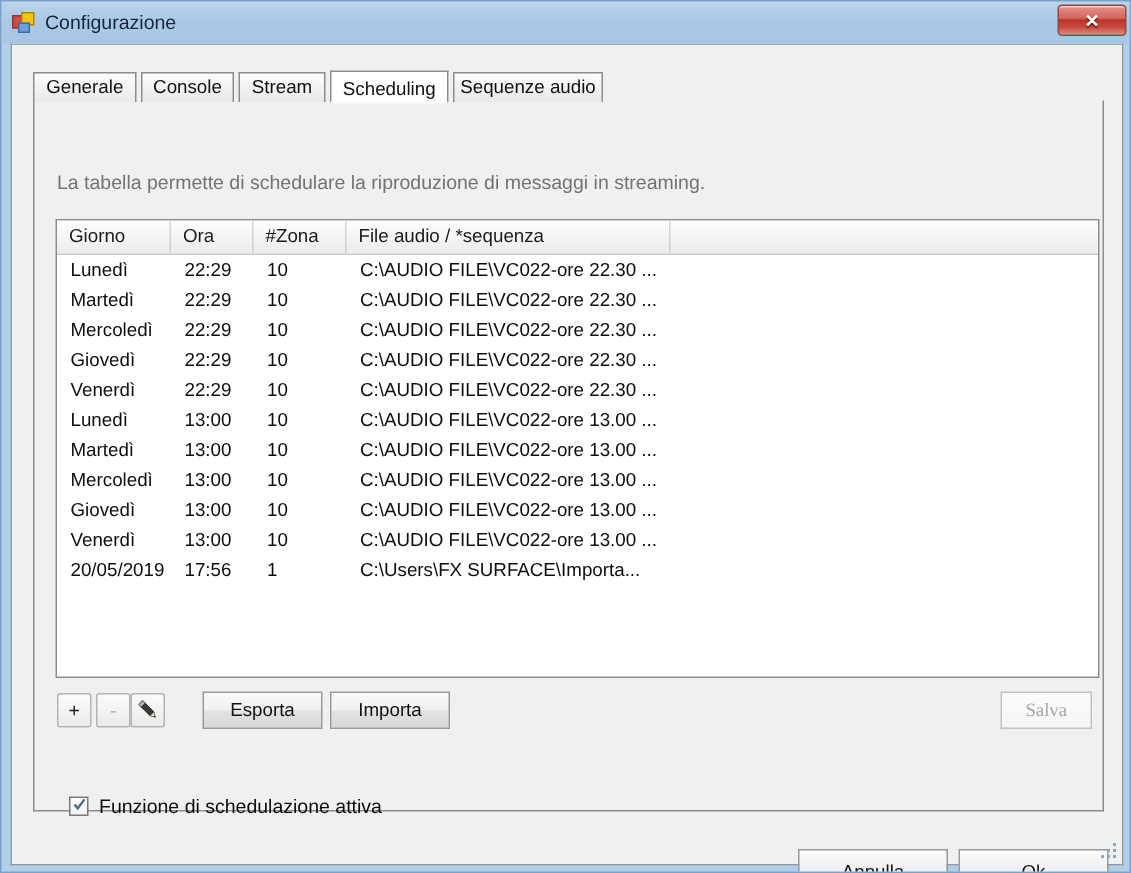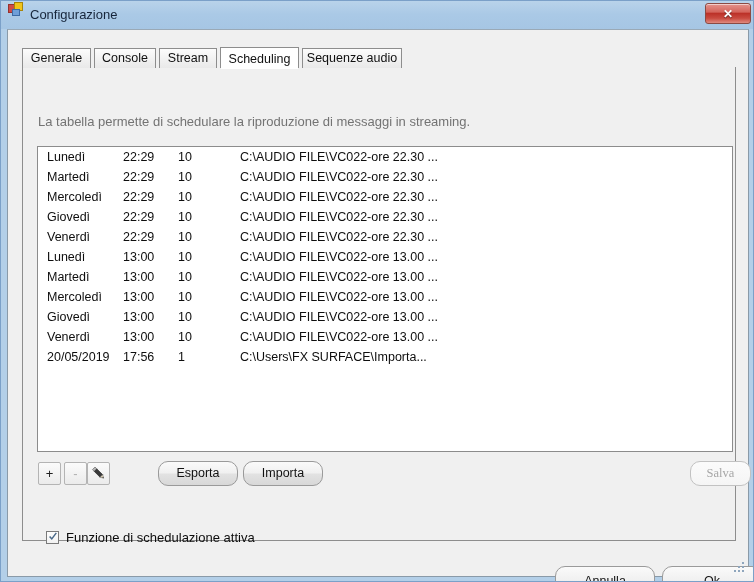--- a/index.html
+++ b/index.html
@@ -23,21 +23,21 @@
   }
 
   
   #titlebar {
     position: absolute;
     left: 0; top: 0;
     width: 754px;
     height: 28px;
     background: linear-gradient(to bottom, #b9d3ea 0%, #aac9e6 48%, #a6c6e4 100%);
     display: flex;
-    align-items: flex-start;
+    align-items: center;
   }
   .title-icon {
     width: 16px; height: 16px;
     margin-left: 7px; margin-right: 6px;
     position: relative;
     flex: 0 0 auto;
   }
   .title-icon .sq {
     position: absolute;
     box-sizing: border-box;
@@ -230,28 +230,27 @@
   #btn-edit .pencil-wrap {
     display: block;
     width: 21px; height: 21px;
     position: relative;
   }
 
   .push-btn {
     position: absolute;
     box-sizing: border-box;
     border: 1px solid #9a9a9a;
-    border-radius: 10px;
+    border-radius: 0;
     background: linear-gradient(to bottom, #fafafa 0%, #f0f0f0 48%, #e2e2e2 52%, #d8d8d8 100%);
     font-size: 12.5px;
     color: #121212;
     text-align: center;
     cursor: pointer;
     font-family: "Liberation Sans", sans-serif;
-    margin-left: 23px;
   }
   .push-btn.disabled {
     color: #a6a6a6;
     border-color: #c2c2c2;
     background: linear-gradient(to bottom, #fbfbfb 0%, #f5f5f5 100%);
     cursor: default;
   }
   #btn-esporta { left: 127px; top: 431px; width: 80px; height: 25px; line-height: 23px; }
   #btn-importa { left: 212px; top: 431px; width: 80px; height: 25px; line-height: 23px; }
   #btn-salva   { left: 659px; top: 431px; width: 61px; height: 25px; line-height: 23px; font-family: Liberation Serif, serif; }
@@ -330,20 +329,27 @@
         <div class="tab" style="left: 72px; width: 62px;">Console</div>
         <div class="tab" style="left: 137px; width: 58px;">Stream</div>
         <div class="tab active" style="left: 198px; width: 79px;">Scheduling</div>
         <div class="tab" style="left: 280px; width: 100px;">Sequenze audio</div>
       </div>
     <div id="active-tab-notch" style="left: 213px; width: 77px;"></div>
 
     <div id="info-text">La tabella permette di schedulare la riproduzione di messaggi in streaming.</div>
 
     <div id="grid">
+      <div id="grid-header">
+          <div class="hc col-giorno">Giorno</div>
+          <div class="hc col-ora">Ora</div>
+          <div class="hc col-zona">#Zona</div>
+          <div class="hc col-file">File audio / *sequenza</div>
+          <div class="hc filler"></div>
+        </div>
       <div id="grid-body">
           <div class="grid-row">
             <div class="gc col-giorno">Lunedì</div>
             <div class="gc col-ora">22:29</div>
             <div class="gc col-zona">10</div>
             <div class="gc col-file">C:\AUDIO FILE\VC022-ore 22.30 ...</div>
             <div class="gc filler"></div>
           </div>
           <div class="grid-row">
             <div class="gc col-giorno">Martedì</div>

